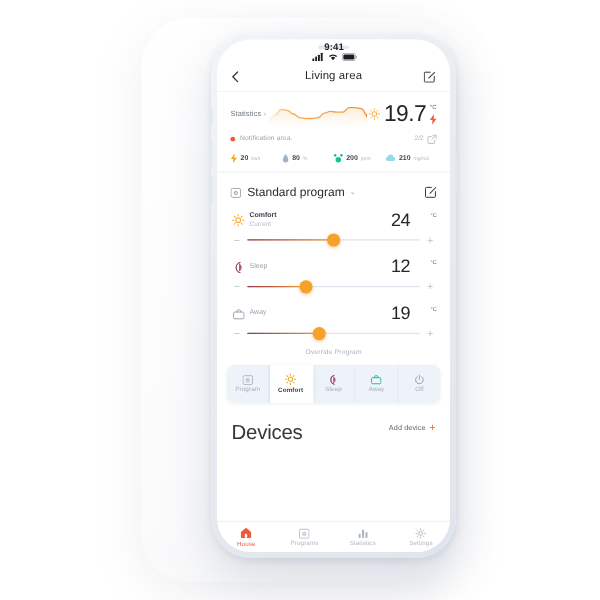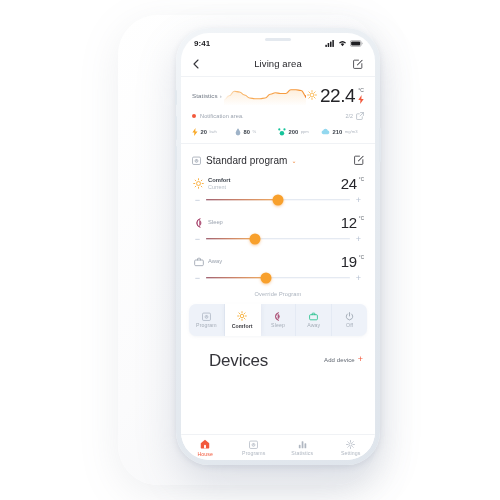--- a/index.html
+++ b/index.html
@@ -92,20 +92,21 @@
   
   #status-bar {
     position: relative;
     height: 18px;
     display: flex;
     align-items: center;
     justify-content: space-between;
     padding: 2px 12px 0 13px;
     box-sizing: border-box;
     z-index: 31;
+    flex-direction: column;
   }
   #status-time {
     font-size: 8px;
     font-weight: bold;
     color: #1d1d21;
     letter-spacing: 0.1px;
   }
   #status-icons {
     display: flex;
     align-items: center;
@@ -312,21 +313,21 @@
     line-height: 1.25;
   }
   .sp-sub {
     font-size: 5.4px;
     color: #b4bcc6;
     line-height: 1.25;
   }
   .sp-temp {
     display: flex;
     align-items: flex-start;
-    gap: 2px;
+    gap: 17px;
   }
   .sp-temp-val {
     font-size: 15px;
     color: #26262b;
     font-weight: 300;
     line-height: 1;
     letter-spacing: -0.3px;
   }
   .sp-temp-unit {
     font-size: 4.6px;
@@ -427,22 +428,22 @@
     letter-spacing: 0.1px;
   }
   .mode-item.active .mode-label {
     color: #3b3b41;
     font-weight: bold;
   }
 
   
   #devices-section {
     display: flex;
-    align-items: center;
-    padding: 16px 12px 0 28px;
+    align-items: flex-start;
+    padding: 16px 12px 0 12px;
   }
   #devices-title {
     font-size: 17px;
     color: #35353b;
     font-weight: 300;
     letter-spacing: -0.2px;
     line-height: 1;
   }
   #devices-spacer { flex: 1; }
   #add-device {
@@ -579,21 +580,21 @@
                   <line x1="7" y1="0.8" x2="7" y2="2.3"></line>
                   <line x1="7" y1="11.7" x2="7" y2="13.2"></line>
                   <line x1="0.8" y1="7" x2="2.3" y2="7"></line>
                   <line x1="11.7" y1="7" x2="13.2" y2="7"></line>
                   <line x1="2.6" y1="2.6" x2="3.7" y2="3.7"></line>
                   <line x1="10.3" y1="10.3" x2="11.4" y2="11.4"></line>
                   <line x1="2.6" y1="11.4" x2="3.7" y2="10.3"></line>
                   <line x1="10.3" y1="3.7" x2="11.4" y2="2.6"></line>
                 </g>
               </svg>
-              <span id="temp-value">22.4</span>
+              <span id="temp-value">19.7</span>
               <div id="temp-unit-col">
                 <span id="temp-unit">°C</span>
                 <svg width="6" height="9" viewBox="0 0 8 12">
                   <path d="M4.8 0 L0.4 6.6 H3.2 L2.9 12 L7.6 5.2 H4.5 Z" fill="#f2593c"></path>
                 </svg>
               </div>
             </div>
           </div>
 
           <div id="notif-row">

